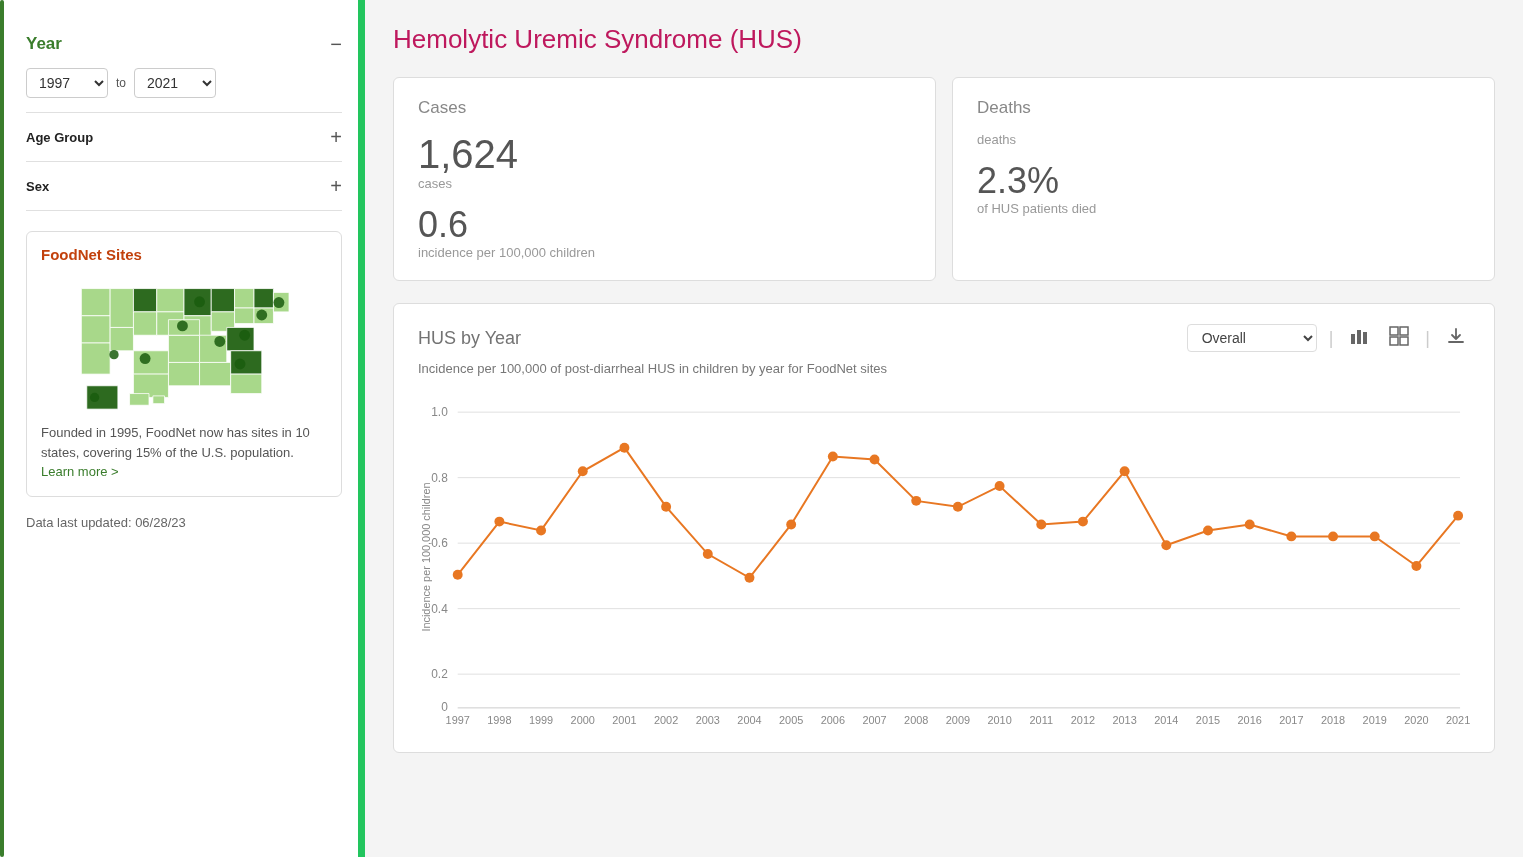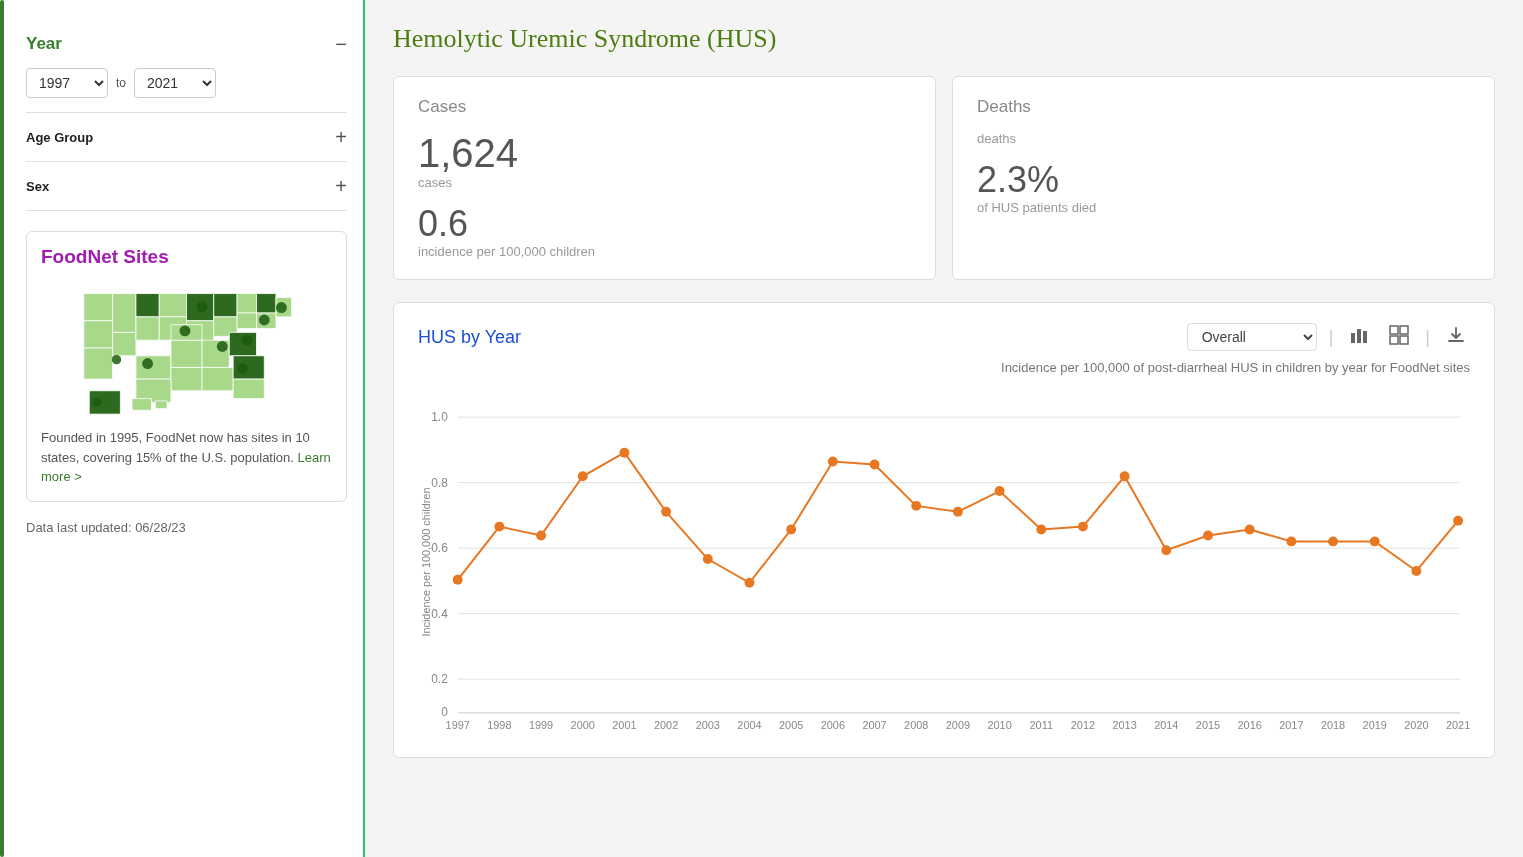--- a/index.html
+++ b/index.html
@@ -3,21 +3,21 @@
   <meta charset="utf-8">
   <style>
     * { box-sizing: border-box; margin: 0; padding: 0; }
     body { font-family: 'Segoe UI', Arial, sans-serif; background: #f0f0f0; display: flex; height: 857px; overflow: hidden; }
 
     
     #sidebar {
       width: 365px;
       min-width: 365px;
       background: #fff;
-      border-right: 2px solid #22c55e;
+      border-right: 7px solid #22c55e;
       padding: 20px 16px;
       display: flex;
       flex-direction: column;
       gap: 0;
     }
 
     .filter-section {
       border-bottom: 1px solid #e0e0e0;
       padding: 14px 0;
     }
@@ -74,22 +74,22 @@
     .foodnet-card {
       border: 1px solid #ddd;
       border-radius: 6px;
       padding: 14px;
       margin-top: 20px;
       background: #fff;
     }
 
     .foodnet-title {
       font-weight: 700;
-      font-size: 19px;
-      color: #a21caf;
+      font-size: 15px;
+      color: #c2410c;
       margin-bottom: 10px;
     }
 
     .us-map-container {
       width: 100%;
       height: 140px;
       position: relative;
       margin-bottom: 10px;
     }
 
@@ -115,23 +115,22 @@
     #main {
       flex: 1;
       padding: 24px 28px;
       overflow-y: auto;
       background: #f4f4f4;
     }
 
     .page-title {
       font-size: 26px;
       font-weight: 400;
-      color: #4d7c0f;
+      color: #be185d;
       margin-bottom: 22px;
-      font-family: Liberation Serif, serif;
     }
 
     
     .stats-row {
       display: flex;
       gap: 16px;
       margin-bottom: 22px;
     }
 
     .stat-card {
@@ -184,21 +183,21 @@
 
     .chart-header {
       display: flex;
       justify-content: space-between;
       align-items: center;
       margin-bottom: 8px;
     }
 
     .chart-title {
       font-size: 18px;
-      color: #1d4ed8;
+      color: #737373;
       font-weight: 400;
     }
 
     .chart-controls {
       display: flex;
       align-items: center;
       gap: 12px;
     }
 
     .chart-dropdown {
@@ -219,22 +218,21 @@
     .chart-icon-btn {
       cursor: pointer;
       color: #666;
       font-size: 18px;
       padding: 2px 4px;
     }
 
     .chart-subtitle {
       font-size: 13px;
       color: #777;
-      margin-bottom: 22px;
-      text-align: right;
+      margin-bottom: 16px;
     }
 
     
     .chart-area {
       position: relative;
       width: 100%;
       height: 340px;
     }
 
     

